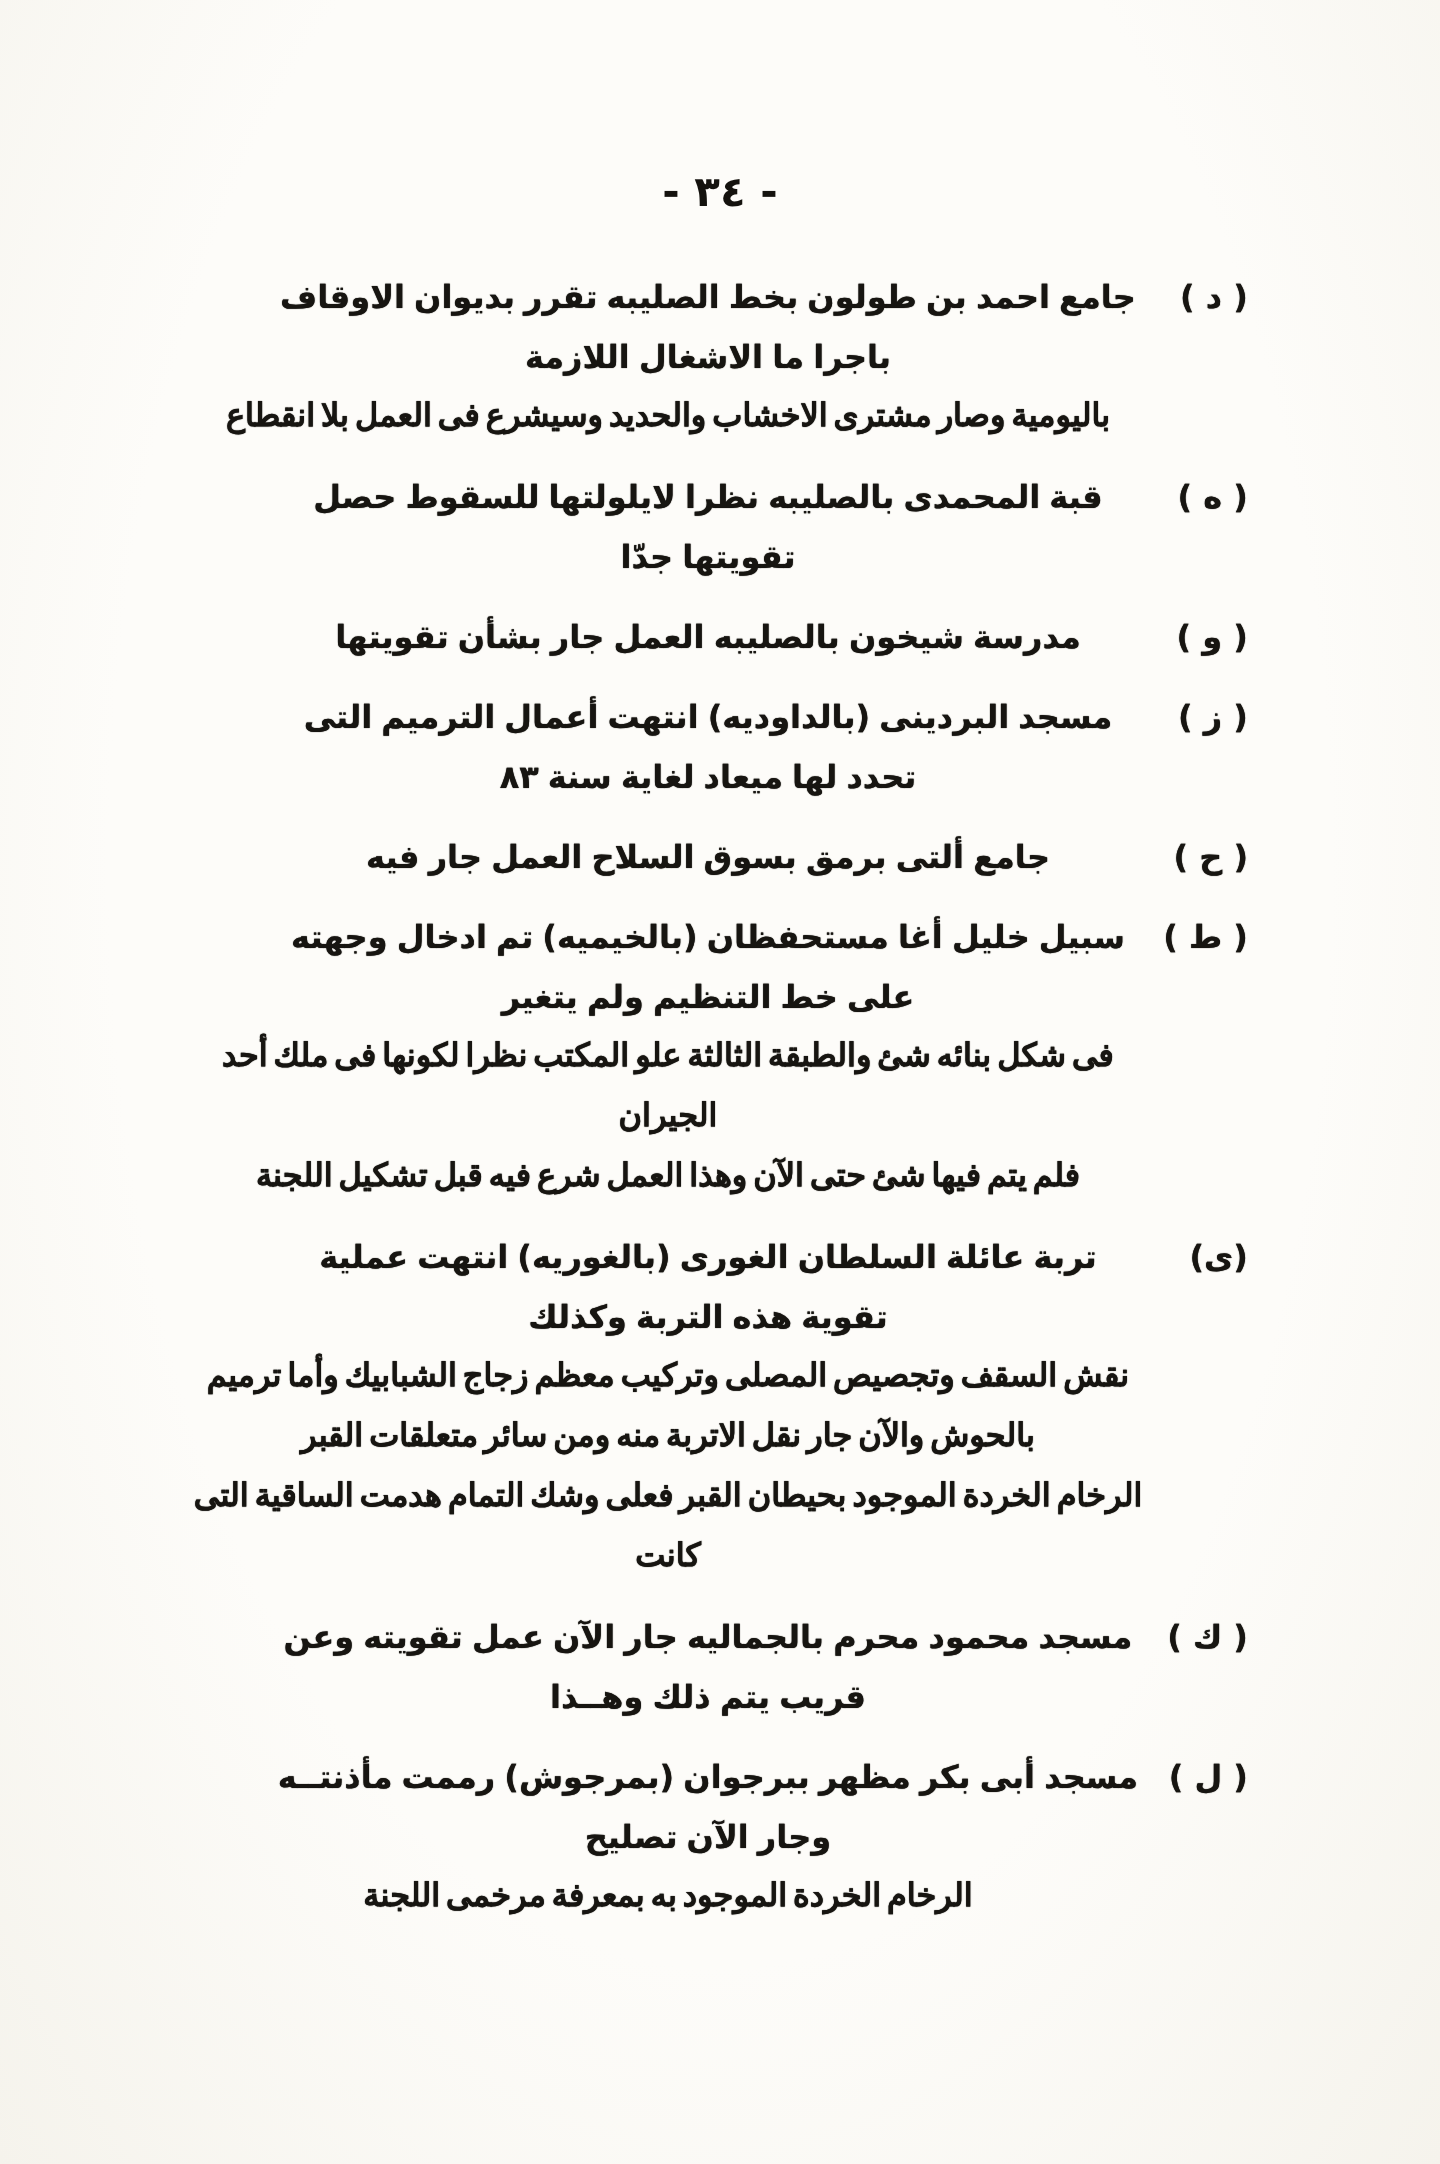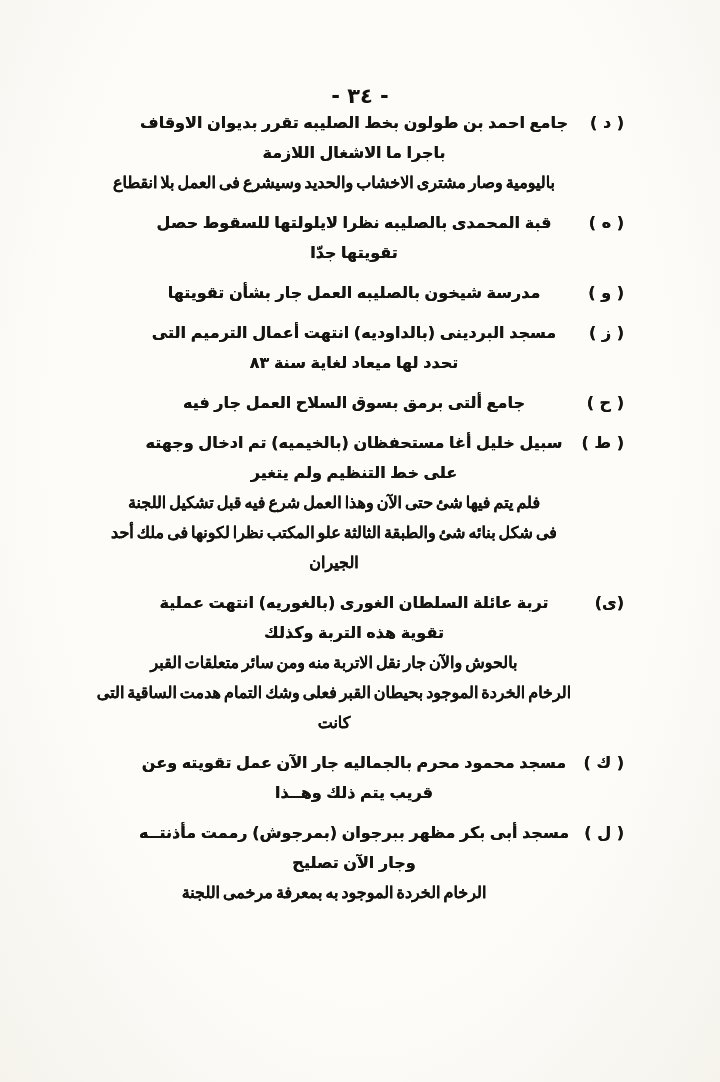--- a/index.html
+++ b/index.html
@@ -20,20 +20,21 @@
     background: radial-gradient(ellipse at 50% 40%, #fdfcf9 60%, #f5f3ec 100%);
     color: #171511;
     box-sizing: border-box;
     padding: 84px 96px 0 96px;
   }
   .page-number {
     text-align: center;
     font-size: 21px;
     font-weight: 700;
     letter-spacing: 4px;
+    margin-bottom: 26px;
     color: #14120e;
   }
   .items {
     direction: rtl;
     font-size: 16px;
     font-weight: 700;
     line-height: 30px;
     text-shadow: 0 0 0.5px #14120e;
   }
   .item {
@@ -97,28 +98,29 @@
       <div class="item">
         <span class="label">( ح )</span>
         <div class="lines">
           <div class="line first">جامع ألتى برمق بسوق السلاح  العمل جار فيه</div>
         </div>
       </div>
       <div class="item">
         <span class="label">( ط )</span>
         <div class="lines">
           <div class="line first">سبيل خليل أغا مستحفظان (بالخيميه)  تم ادخال وجهته على خط التنظيم ولم يتغير</div>
+          <div class="line cont">فى شكل بنائه شئ والطبقة الثالثة علو المكتب نظرا لكونها فى ملك أحد الجيران</div>
           <div class="line cont">فلم يتم فيها شئ حتى الآن  وهذا العمل شرع فيه قبل تشكيل اللجنة</div>
-          <div class="line cont">فى شكل بنائه شئ والطبقة الثالثة علو المكتب نظرا لكونها فى ملك أحد الجيران</div>
         </div>
       </div>
       <div class="item">
         <span class="label">(ى)</span>
         <div class="lines">
           <div class="line first">تربة عائلة السلطان الغورى (بالغوريه)  انتهت عملية تقوية هذه التربة  وكذلك</div>
+          <div class="line cont">نقش السقف وتجصيص المصلى وتركيب معظم زجاج الشبابيك  وأما ترميم</div>
           <div class="line cont">بالحوش والآن جار نقل الاتربة منه ومن سائر متعلقات القبر</div>
           <div class="line cont">الرخام الخردة الموجود بحيطان القبر فعلى وشك التمام  هدمت الساقية التى كانت</div>
         </div>
       </div>
       <div class="item">
         <span class="label">( ك )</span>
         <div class="lines">
           <div class="line first">مسجد محمود محرم بالجماليه جار الآن عمل تقويته وعن قريب يتم ذلك  وهــذا</div>
         </div>
       </div>

